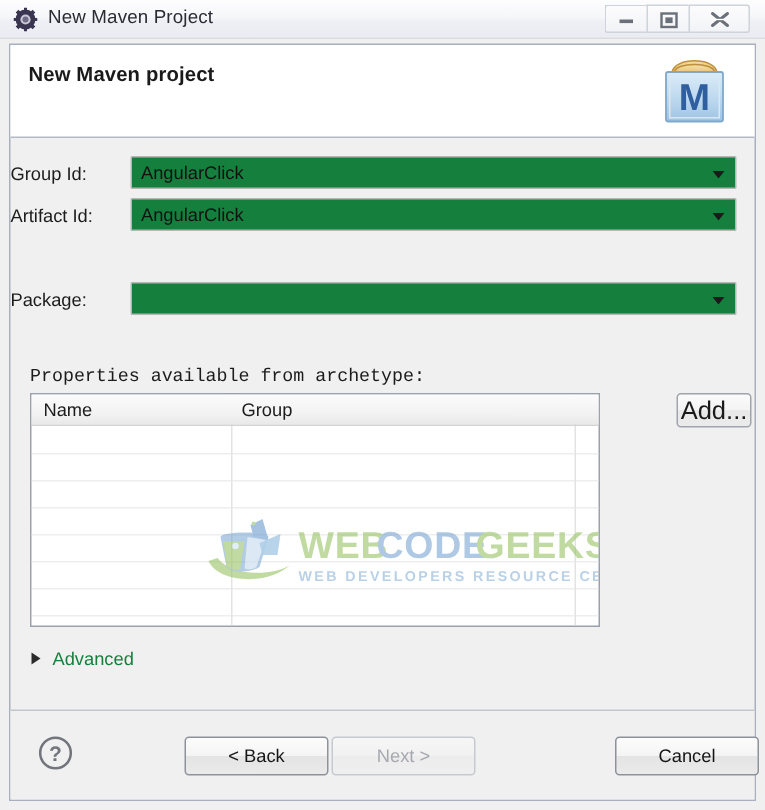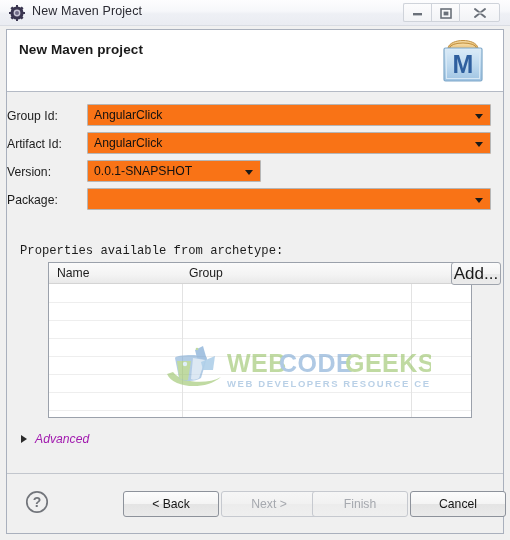--- a/index.html
+++ b/index.html
@@ -112,21 +112,21 @@
     top: 5px;
     font-size: 12.2px;
     color: #1c1c1c;
     white-space: nowrap;
   }
   .combo {
     position: absolute;
     left: 80px;
     top: 0;
     height: 22px;
-    background: #f97316;
+    background: #15803d;
     border: 1px solid #b6b6b6;
     box-sizing: border-box;
     border-radius: 1px;
     padding-left: 36px;
   }
   .combo .cval {
     position: absolute;
     left: 6px; top: 3px;
     font-size: 12.2px;
     color: #111111;
@@ -148,27 +148,26 @@
     position: absolute;
     left: 13px; top: 152px;
     font-size: 12.2px;
     color: #1c1c1c;
     white-space: nowrap;
     font-family: Liberation Mono, monospace;
   }
   #table {
     position: absolute;
     left: 13px; top: 170px;
-    width: 424px;
+    width: 380px;
     height: 156px;
     background: #ffffff;
     border: 1px solid #9ba1ab;
     box-sizing: border-box;
     overflow: hidden;
-    margin-left: 28px;
   }
   #thead {
     position: absolute;
     left: 0; top: 0;
     width: 422px;
     height: 21px;
     background: linear-gradient(to bottom, #fbfbfb 0%, #f3f3f3 60%, #e9e9e9 100%);
     border-bottom: 1px solid #d4d4d4;
     box-sizing: border-box;
   }
@@ -237,23 +236,22 @@
     left: 0; top: 3px;
     width: 0; height: 0;
     border-top: 4.5px solid transparent;
     border-bottom: 4.5px solid transparent;
     border-left: 6px solid #2b2b2b;
   }
   #adv-label {
     position: absolute;
     left: 14px; top: 0;
     font-size: 12.2px;
-    color: #a21caf;
-    white-space: nowrap;
-    font-style: italic;
+    color: #15803d;
+    white-space: nowrap;
   }
 
   
   #footer {
     position: absolute;
     left: 0; bottom: 0;
     width: 496px;
     height: 60px;
     background: #f0f0f0;
     border-top: 1px solid #c2c6cd;
@@ -380,27 +378,20 @@
       </div>
 
       <div class="frow" style="top:40px;">
         <span class="flabel">Artifact Id:</span>
         <div class="combo combo-wide">
           <span class="cval">AngularClick</span>
           <span class="arrow"></span>
         </div>
       </div>
 
-      <div class="frow" style="top:68px;">
-        <span class="flabel">Version:</span>
-        <div class="combo combo-ver">
-          <span class="cval">0.0.1-SNAPSHOT</span>
-          <span class="arrow"></span>
-        </div>
-      </div>
 
       <div class="frow" style="top:96px;">
         <span class="flabel">Package:</span>
         <div class="combo combo-wide">
           <span class="cval"></span>
           <span class="arrow"></span>
         </div>
       </div>
 
       <div id="prop-label">Properties available from archetype:</div>
@@ -453,18 +444,17 @@
 
     <div id="footer">
       <span id="help-icon">
         <svg width="24" height="24" viewBox="0 0 24 24">
           <circle cx="12" cy="12" r="10.2" fill="none" stroke="#72757b" stroke-width="1.7"></circle>
           <text x="12" y="17" font-family="'Liberation Sans',sans-serif" font-size="14" font-weight="bold" fill="#72757b" text-anchor="middle">?</text>
         </svg>
       </span>
       <div class="fbtn enabled" id="fb-back">&lt; Back</div>
       <div class="fbtn disabled" id="fb-next">Next &gt;</div>
-      <div class="fbtn disabled" id="fb-finish">Finish</div>
       <div class="fbtn enabled" id="fb-cancel">Cancel</div>
     </div>
 
   </div>
 </div>
 
 </body></html>

